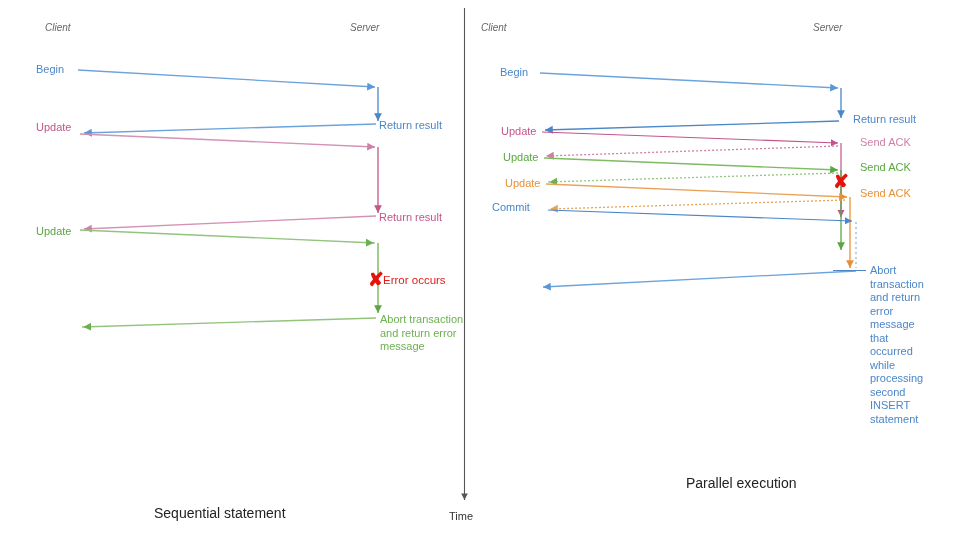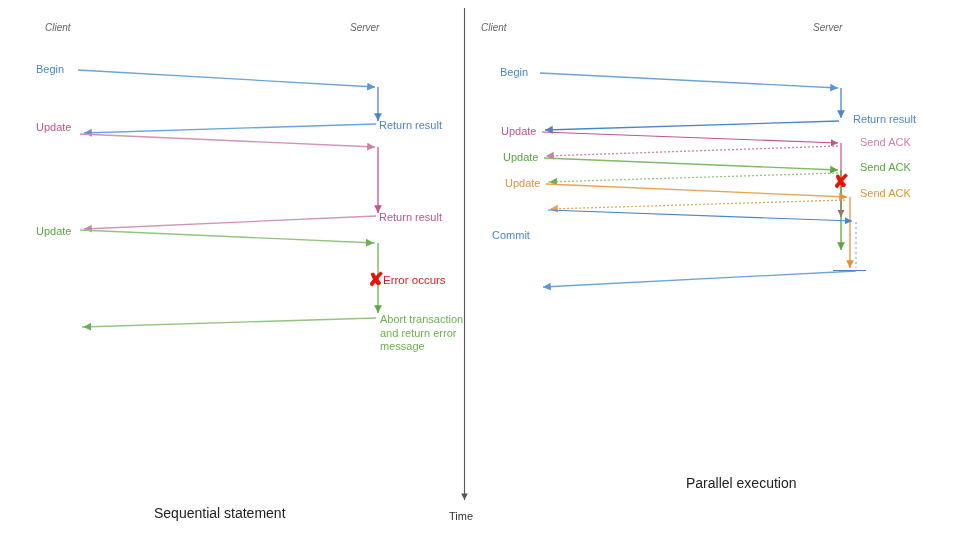--- a/index.html
+++ b/index.html
@@ -177,22 +177,23 @@
 
   <div class="lbl" style="left:501px; top:125px; color:#c2558a;">Update</div>
   <div class="lbl" style="left:860px; top:136px; color:#d07fa8;">Send ACK</div>
 
   <div class="lbl" style="left:503px; top:151px; color:#5aa641;">Update</div>
   <div class="lbl" style="left:860px; top:161px; color:#5aa641;">Send ACK</div>
 
   <div class="lbl" style="left:505px; top:177px; color:#e69138;">Update</div>
   <div class="lbl" style="left:860px; top:187px; color:#e69138;">Send ACK</div>
 
-  <div class="lbl" style="left:492px; top:201px; color:#4a86c8;margin-top:28px;">Commit</div>
+  <div class="lbl" style="left:492px; top:201px; color:#4a86c8;">Commit</div>
 
   <div class="xmark" style="left:833px; top:172px;">✘</div>
 
+  <div class="lbl wrapbox" style="left:870px; top:264px; width:62px; color:#4a86c8;">Abort transaction and return error message that occurred while processing second INSERT statement</div>
 
   <div class="lbl caption-lbl" style="left:686px; top:477px;">Parallel execution</div>
 
   <div class="lbl time-lbl" style="left:449px; top:510px;">Time</div>
 
 </div>
 
 </body></html>

